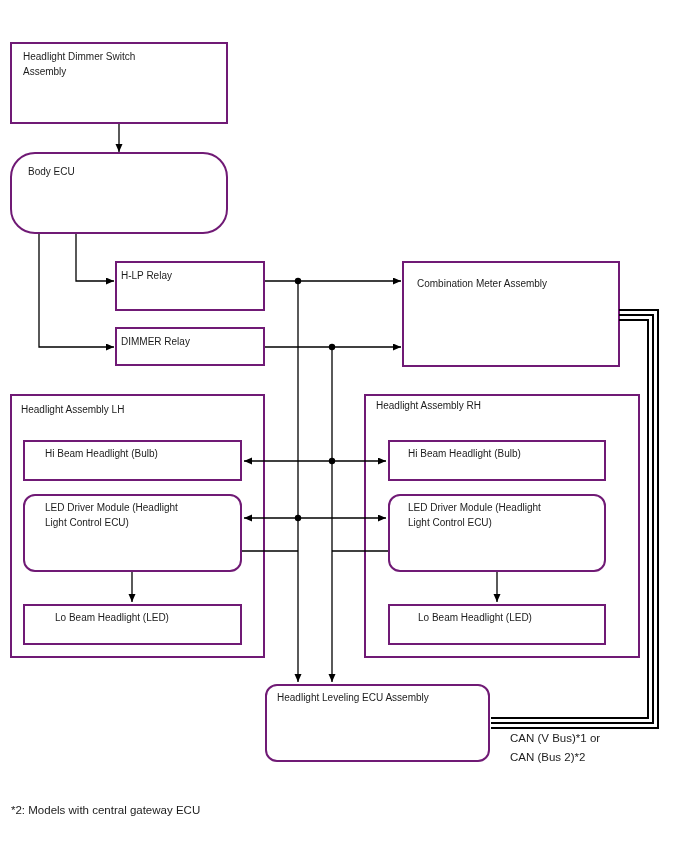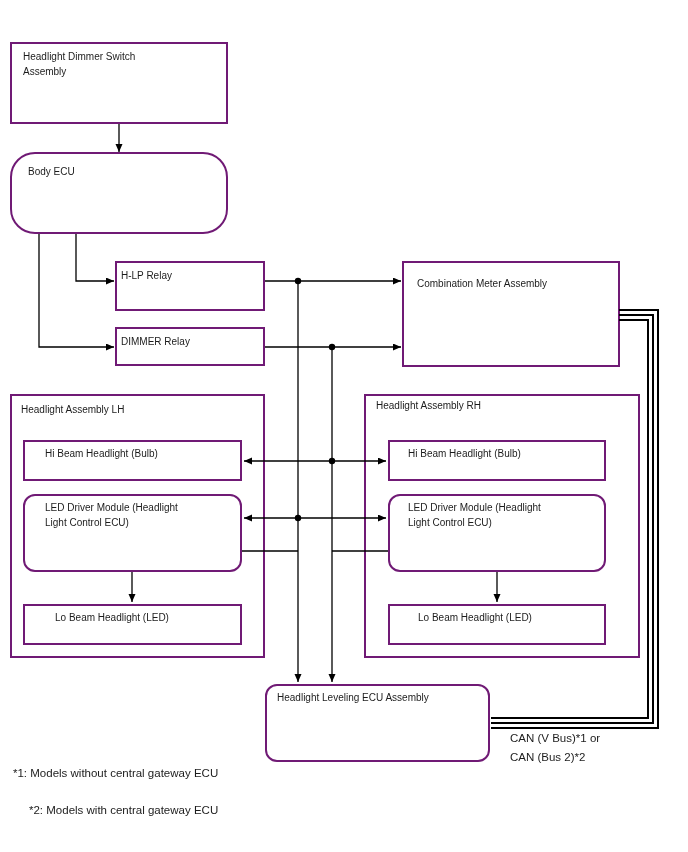--- a/index.html
+++ b/index.html
@@ -94,23 +94,22 @@
     <span class="lbl">Lo Beam Headlight (LED)</span>
   </div>
 
   <div class="box rounded" style="left:265px;top:684px;width:225px;height:78px;padding:4px 8px 0 10px;">
     <span class="lbl">Headlight Leveling ECU Assembly</span>
   </div>
 
   <div class="floating-label" style="left:510px;top:729px;">CAN (V Bus)*1 or
 CAN (Bus 2)*2</div>
 
-  <div class="floating-label" style="left:13px;top:764px;">*1: Models without central gateway ECU</div>
 
-  <div class="floating-label" style="left:29px;top:801px;">*2: Models with central gateway ECU</div>
+  <div class="floating-label" style="left:11px;top:801px;">*2: Models with central gateway ECU</div>
 
   <svg id="wire-layer" width="688" height="852" viewBox="0 0 688 852">
     <defs>
       <marker id="arr" markerUnits="userSpaceOnUse" markerWidth="9" markerHeight="8" refX="8" refY="3.5" orient="auto">
         <path d="M0,0 L8,3.5 L0,7 Z" fill="#000000"></path>
       </marker>
     </defs>
 
     <g stroke="#000000" stroke-width="1.3" fill="none">
       <path d="M119,124 V152" marker-end="url(#arr)"></path>

